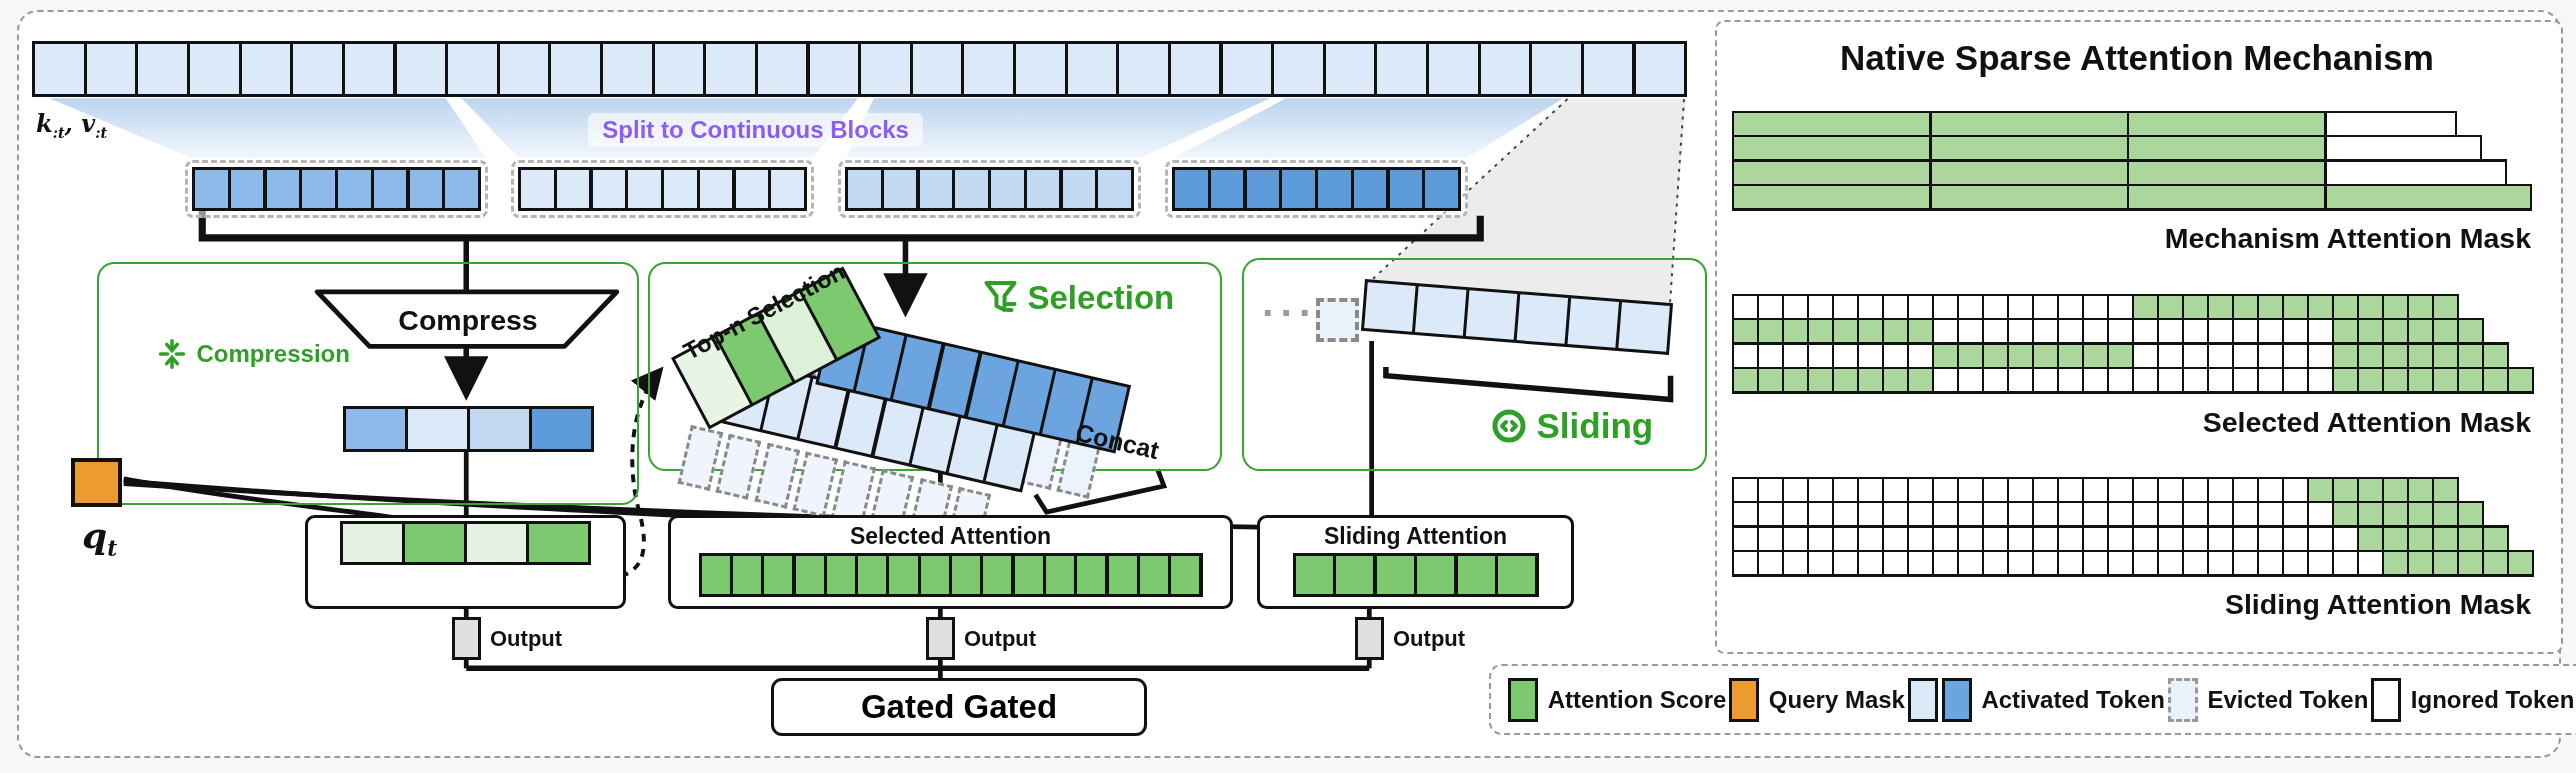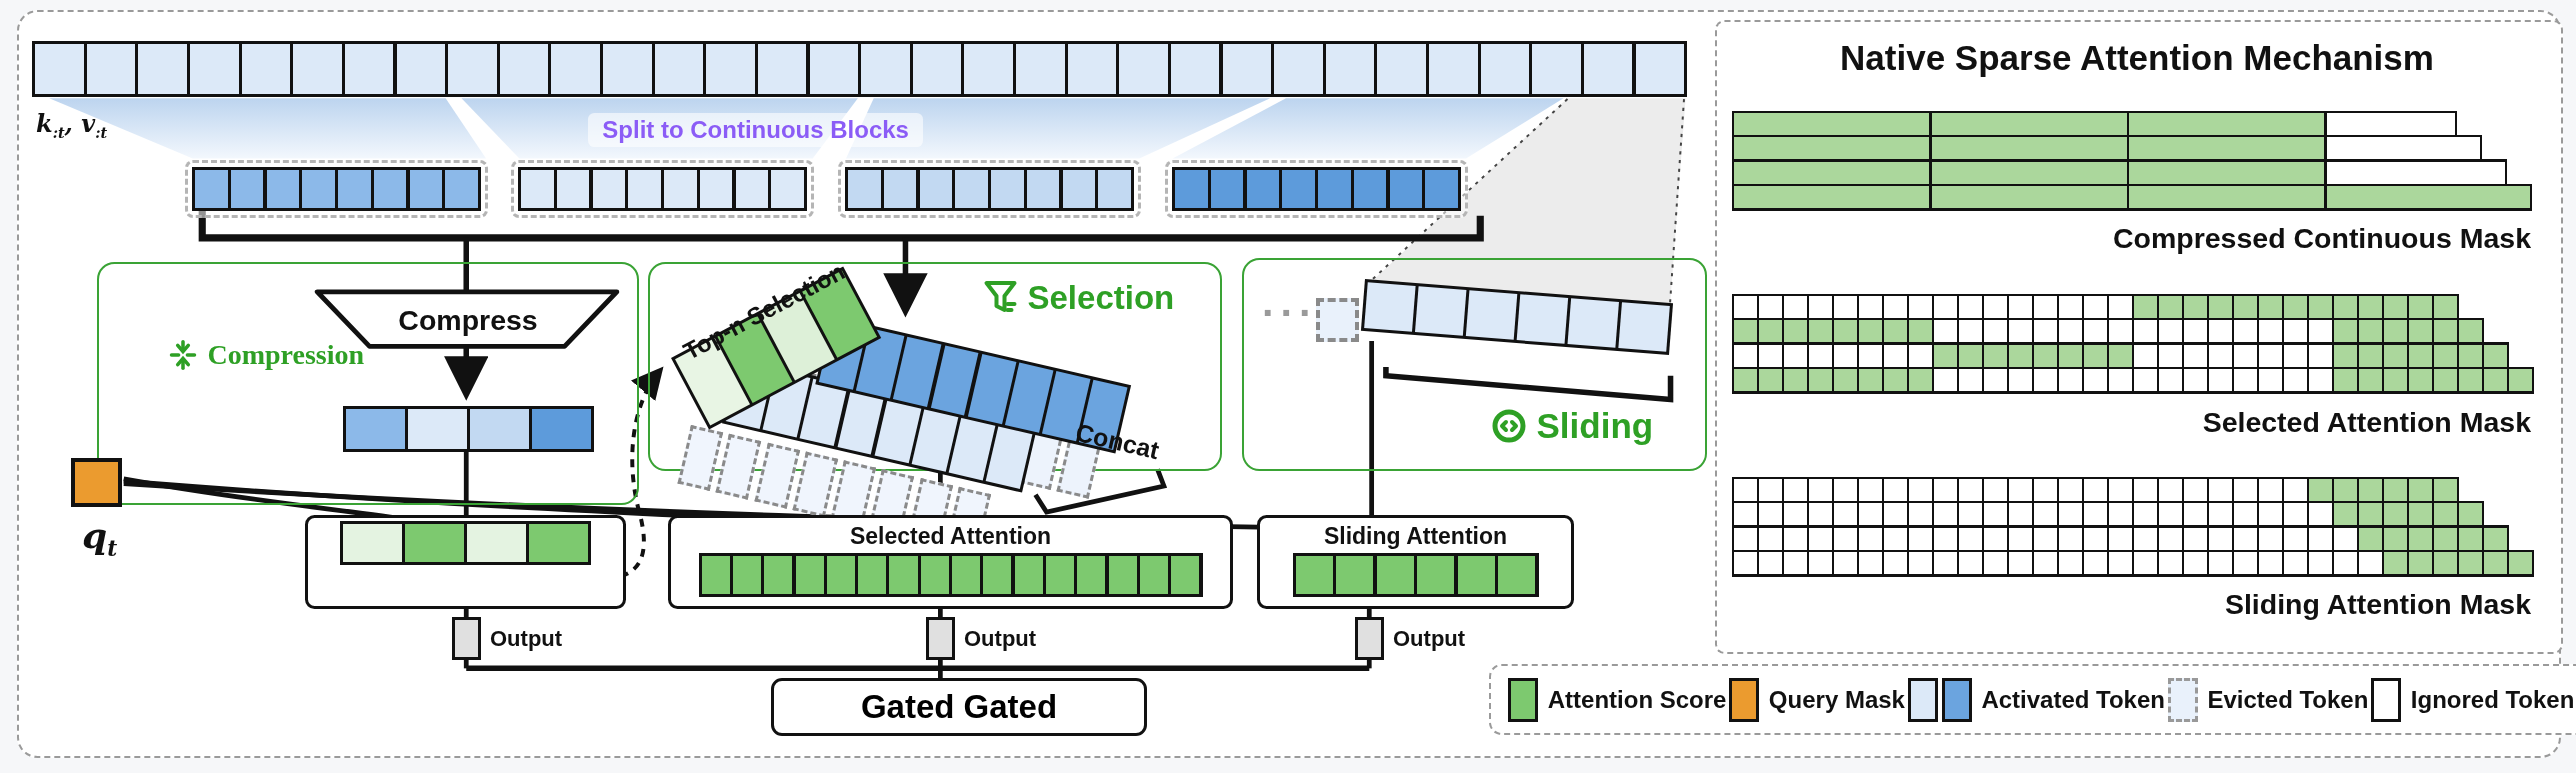--- a/index.html
+++ b/index.html
@@ -186,21 +186,21 @@
         <div class="cell" style="background: rgb(93, 155, 219);"></div>
         <div class="cell" style="background: rgb(93, 155, 219);"></div>
         <div class="cell" style="background: rgb(93, 155, 219);"></div>
         <div class="cell" style="background: rgb(93, 155, 219);"></div>
         <div class="cell" style="background: rgb(93, 155, 219);"></div>
       </div>
     </div>
 
   <div class="abs greenbox" style="left:97px;top:262px;width:538px;height:239px;"></div>
   <div class="abs" style="left:373px;top:304px;width:190px;text-align:center;font-weight:700;font-size:28.5px;color:#111;"><span>Compress</span></div>
-  <div class="abs greenlabel" style="left:168px;top:339px;font-size:28px;font-family:Liberation Serif, serif;">
+  <div class="abs greenlabel" style="left:157px;top:339px;font-size:24px;">
     <svg width="30" height="30" viewBox="0 0 34 34">
       <g stroke="#2ea025" stroke-width="4" fill="none" stroke-linecap="round">
         <path d="M17,2 L17,12"></path>
           <path d="M11,6 L17,13 L23,6"></path>
         <path d="M17,32 L17,22"></path>
           <path d="M11,28 L17,21 L23,28"></path>
         <path d="M4,17 L12,17"></path>
           <path d="M22,17 L30,17"></path>
       </g>
     </svg>
@@ -371,21 +371,21 @@
         <div class="mblock" style="width: 195px; background: rgb(171, 215, 156);"></div>
         <div class="mblock" style="width: 178px; background: rgb(255, 255, 255);"></div>
       </div>
       <div class="mask-row">
         <div class="mblock" style="width: 195px; background: rgb(171, 215, 156);"></div>
         <div class="mblock" style="width: 195px; background: rgb(171, 215, 156);"></div>
         <div class="mblock" style="width: 195px; background: rgb(171, 215, 156);"></div>
         <div class="mblock" style="width: 203px; background: rgb(171, 215, 156);"></div>
       </div>
     </div>
-  <div class="abs mask-label" style="left:1897px;top:222px;width:634px;"><span>Compressed Continuous Mask</span></div>
+  <div class="abs mask-label" style="left:1897px;top:222px;width:634px;"><span>Mechanism Attention Mask</span></div>
 
   <div class="abs mask" style="left:1732px;top:296px;">
       <div class="mask-row">
         <div class="mcell" style="background: rgb(255, 255, 255);"></div>
         <div class="mcell" style="background: rgb(255, 255, 255);"></div>
         <div class="mcell" style="background: rgb(255, 255, 255);"></div>
         <div class="mcell" style="background: rgb(255, 255, 255);"></div>
         <div class="mcell" style="background: rgb(255, 255, 255);"></div>
         <div class="mcell" style="background: rgb(255, 255, 255);"></div>
         <div class="mcell" style="background: rgb(255, 255, 255);"></div>

